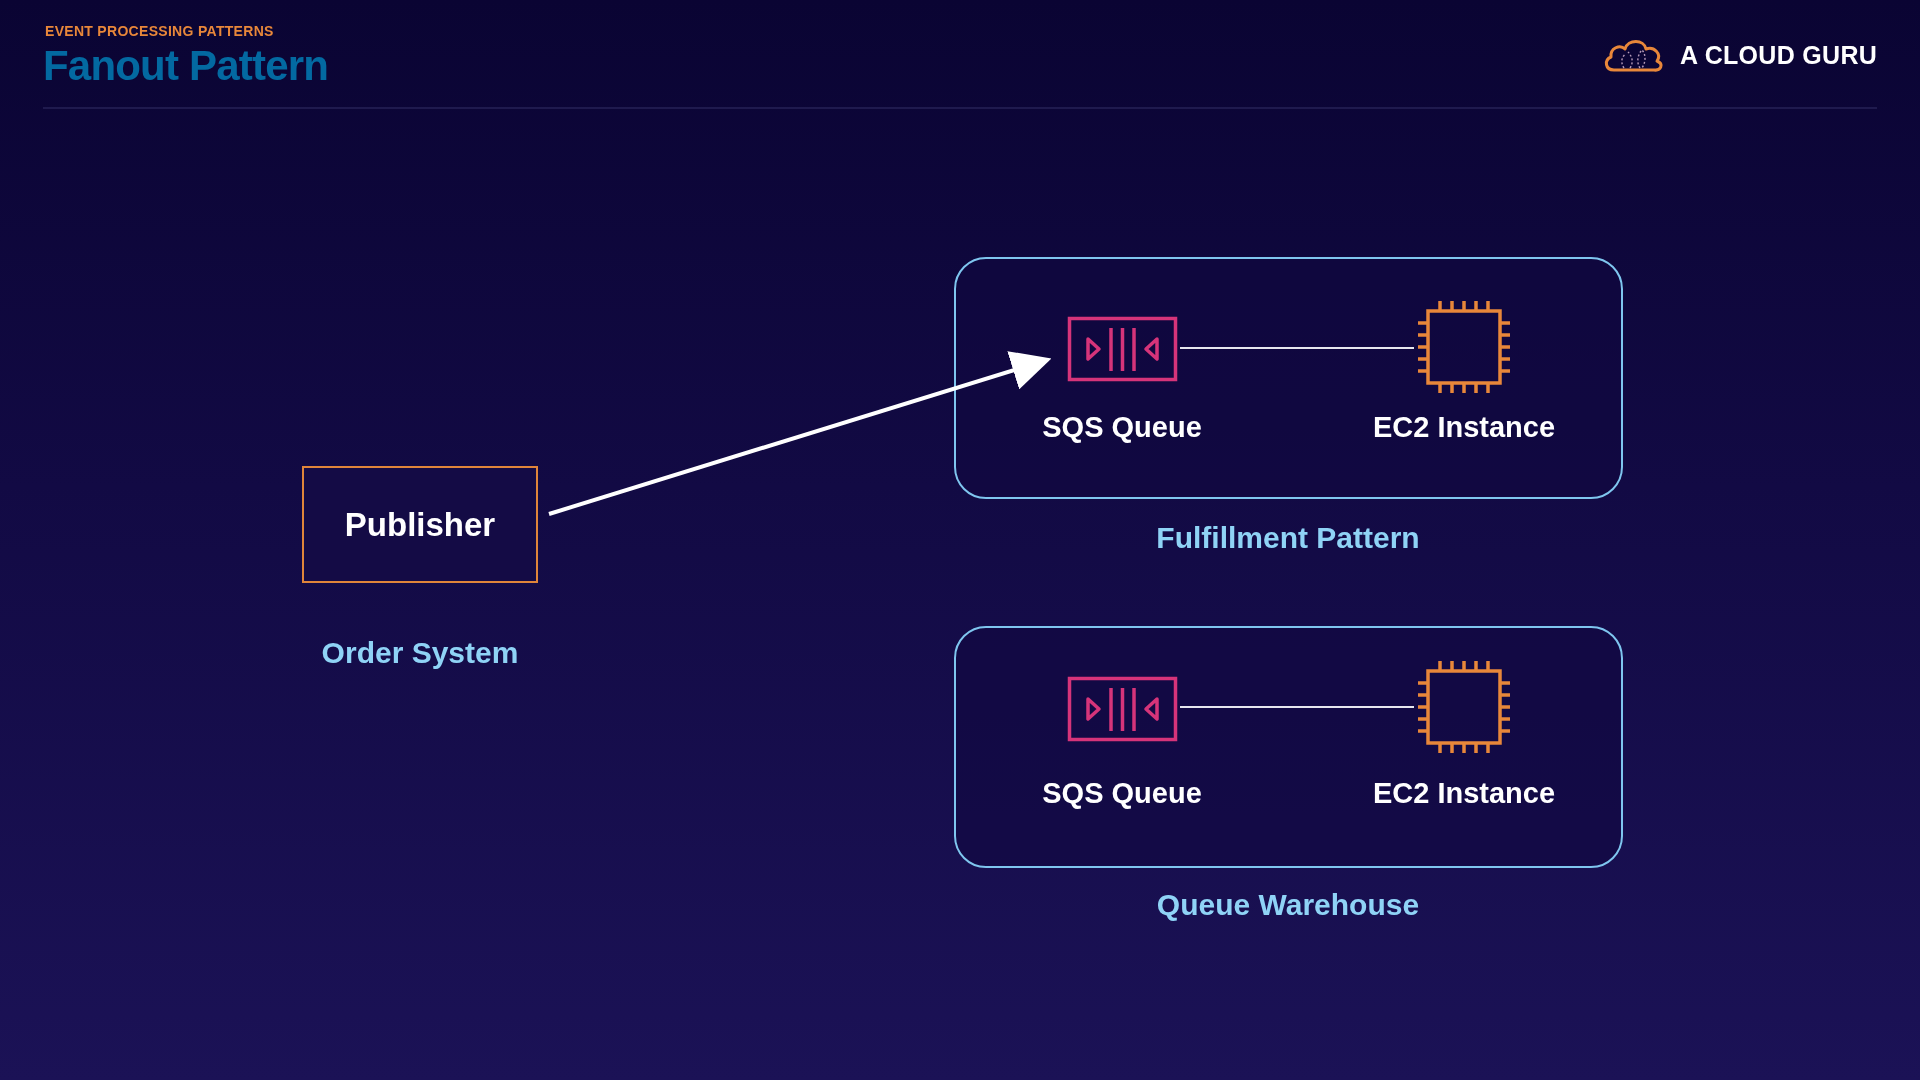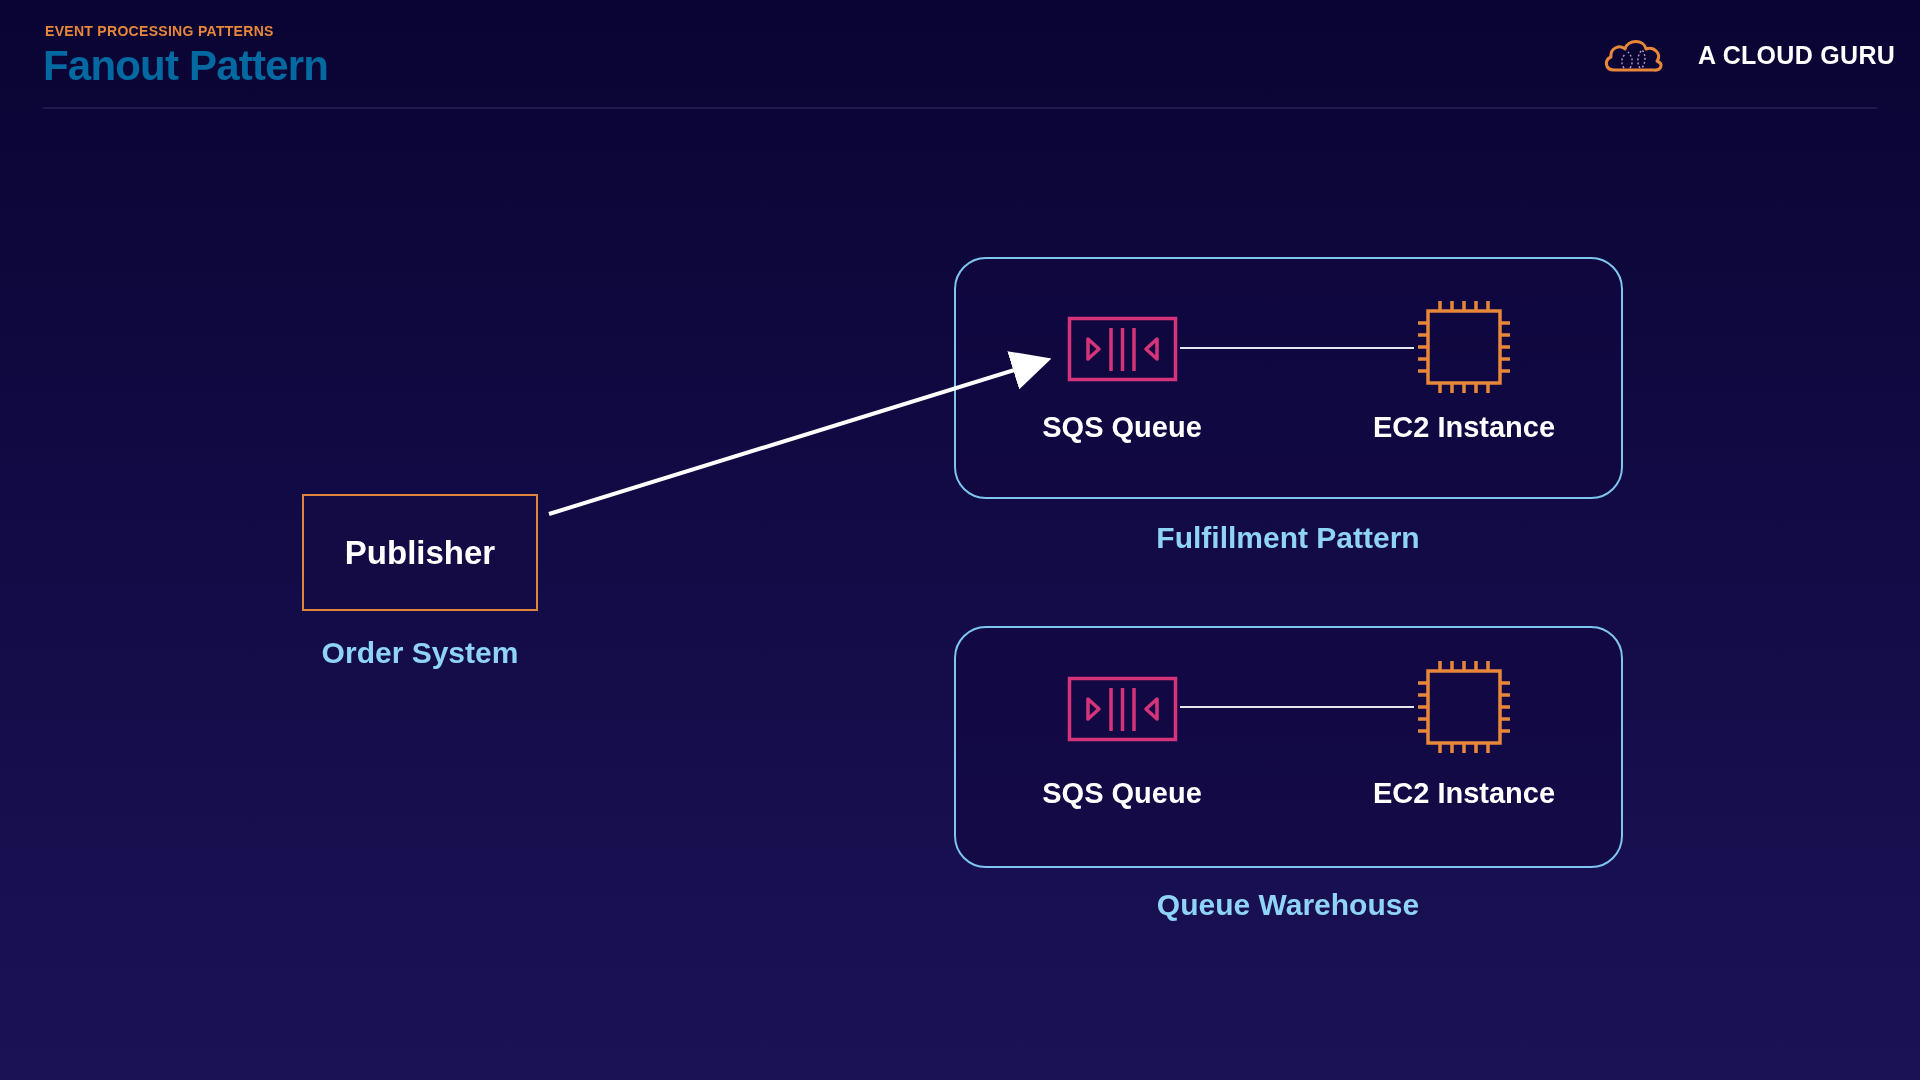--- a/index.html
+++ b/index.html
@@ -16,24 +16,24 @@
   .title {
     position: absolute; left: 43px; top: 42px;
     font-size: 42px; font-weight: 700; letter-spacing: -0.8px; color: #0369a1;
   }
   .rule {
     position: absolute; left: 43px; top: 107px; width: 1834px; height: 2px;
     background: #1f1a4e;
   }
   .logo { position: absolute; left: 1602px; top: 34px; display: flex; align-items: center; }
   .logo svg { width: 64px; height: 42px; }
-  .logo-text { margin-left: 32px; font-size: 25px; font-weight: 700; letter-spacing: 0.3px; color: #fff; }
+  .logo-text { margin-left: 14px; font-size: 25px; font-weight: 700; letter-spacing: 0.3px; color: #fff; }
 
   .publisher {
-    position: absolute; left: 302px; top: 494px; width: 232px; height: 113px;
+    position: absolute; left: 302px; top: 466px; width: 232px; height: 113px;
     border: 2px solid #e0853a; box-sizing: content-box;
     display: flex; align-items: center; justify-content: center;
     background: #140b45;
   }
   .publisher span { font-size: 33px; font-weight: 700; color: #fff; }
   .caption {
     position: absolute; font-size: 30px; font-weight: 700; color: #8fd3f6;
     text-align: center; white-space: nowrap; transform: translateX(-50%);
   }
   .group {

